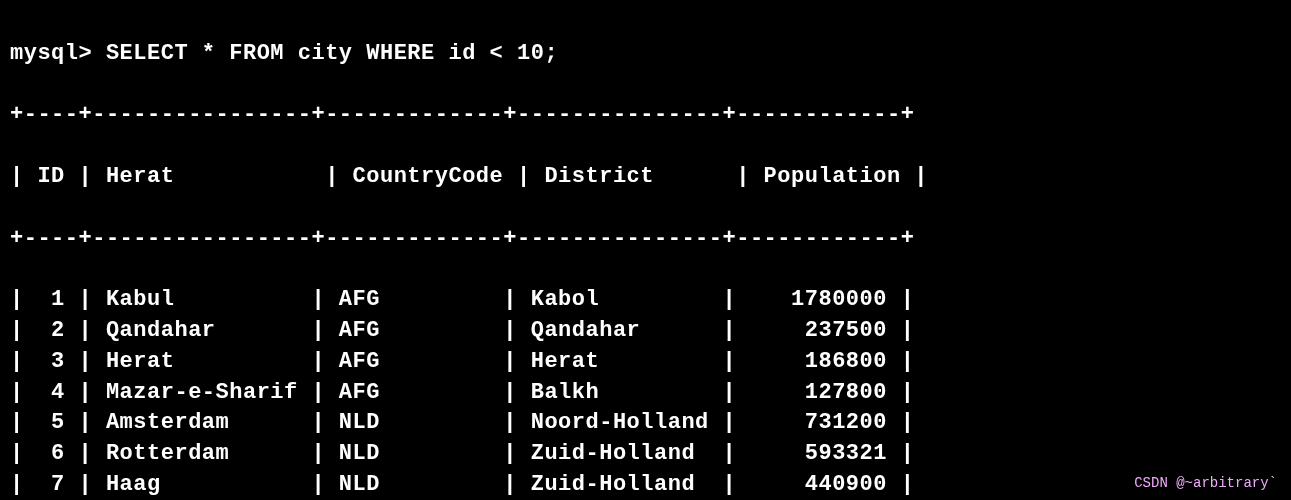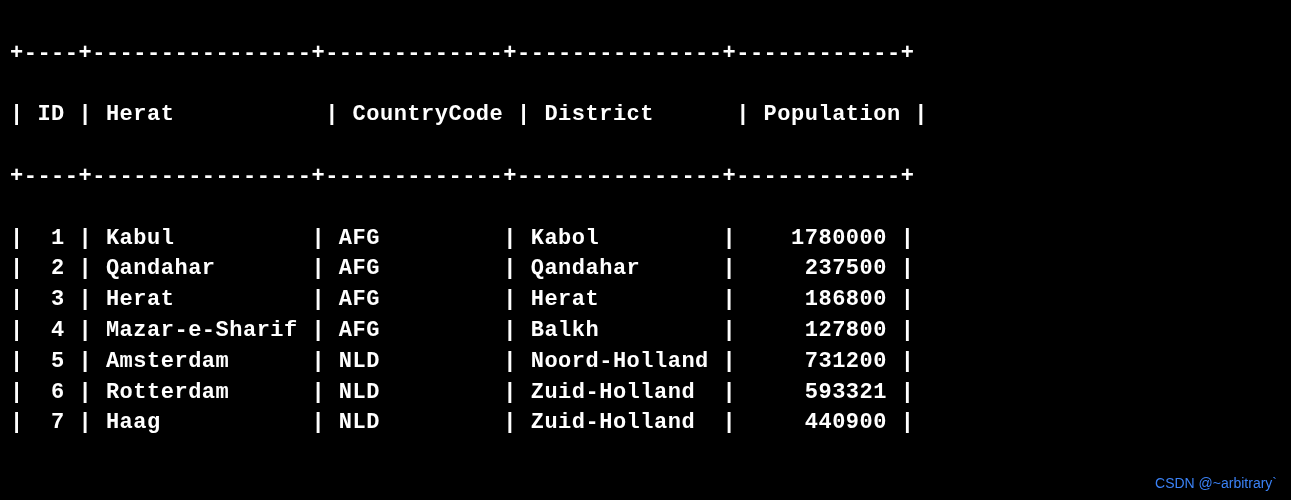--- a/index.html
+++ b/index.html
@@ -25,29 +25,30 @@
     }
     .line {
       display: block;
     }
     .watermark {
       position: absolute;
       bottom: 6px;
       right: 14px;
       font-size: 14px;
       font-weight: normal;
-      color: #3b82f6;
-      font-family: Liberation Sans, sans-serif;
+      color: #f0abfc;
+      font-family: Liberation Mono, monospace;
       letter-spacing: 0;
     }
   </style>
 </head>
 <body>
 
 <div class="terminal">
+<span class="line"><span>mysql&gt;</span> <span>SELECT * FROM city WHERE id &lt; 10;</span></span>
 <span class="line">+----+----------------+-------------+---------------+------------+</span>
 <span class="line">| ID | Herat           | CountryCode | District      | Population |</span>
 <span class="line">+----+----------------+-------------+---------------+------------+</span>
 <span id="rows-container"><span class="line">|  1 | Kabul          | AFG         | Kabol         |    1780000 |</span><span class="line">|  2 | Qandahar       | AFG         | Qandahar      |     237500 |</span><span class="line">|  3 | Herat          | AFG         | Herat         |     186800 |</span><span class="line">|  4 | Mazar-e-Sharif | AFG         | Balkh         |     127800 |</span><span class="line">|  5 | Amsterdam      | NLD         | Noord-Holland |     731200 |</span><span class="line">|  6 | Rotterdam      | NLD         | Zuid-Holland  |     593321 |</span><span class="line">|  7 | Haag           | NLD         | Zuid-Holland  |     440900 |</span></span>
 
 
 </div>
 
 <div class="watermark">CSDN @~arbitrary`</div>
 

